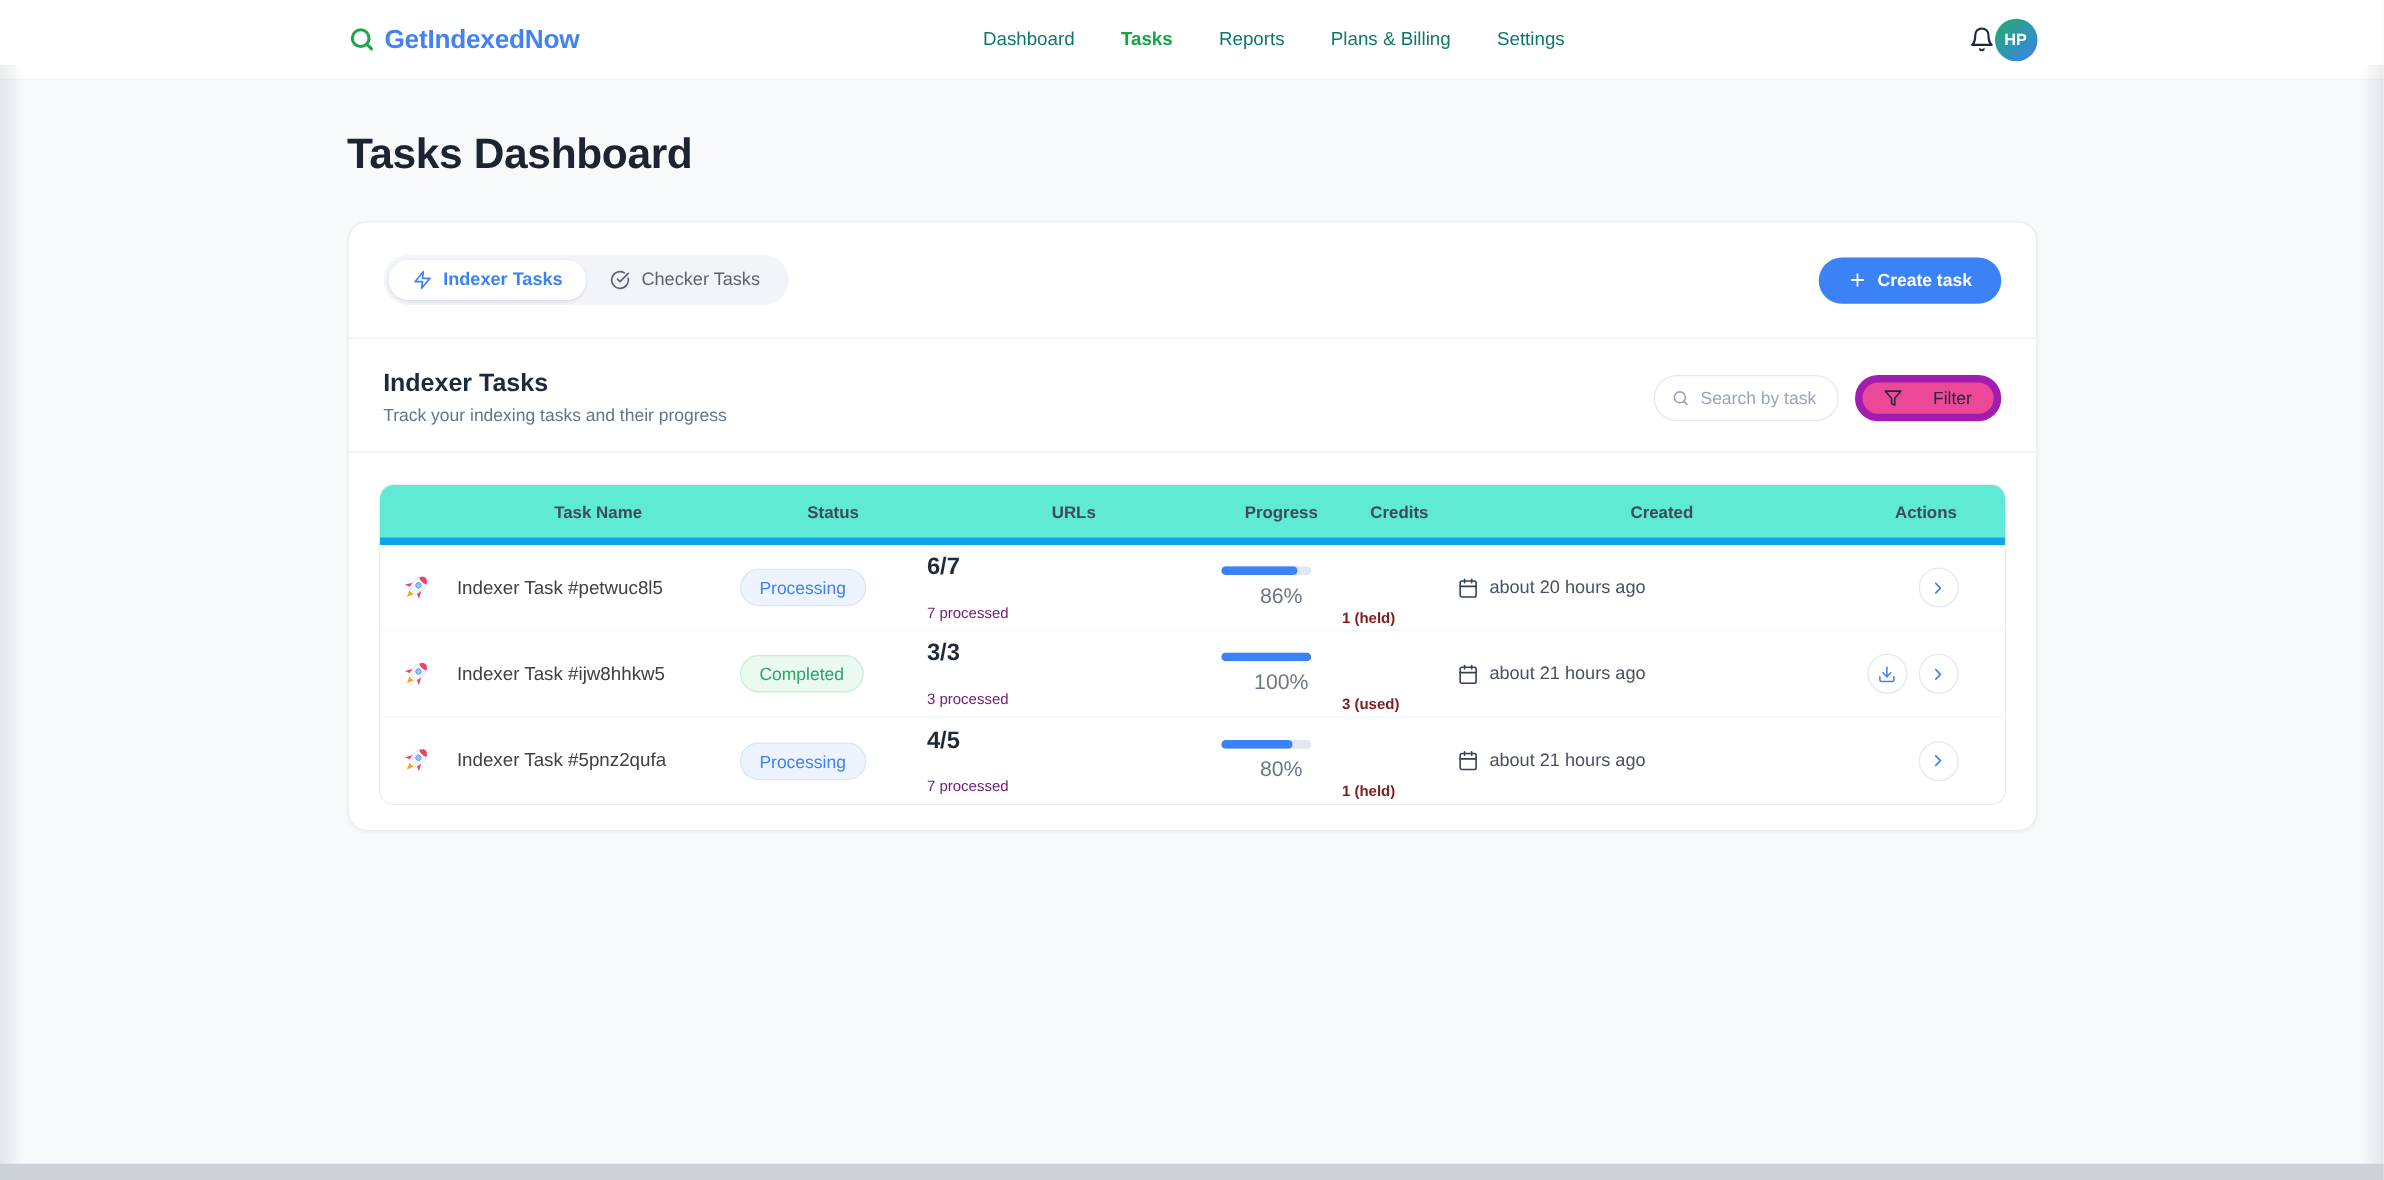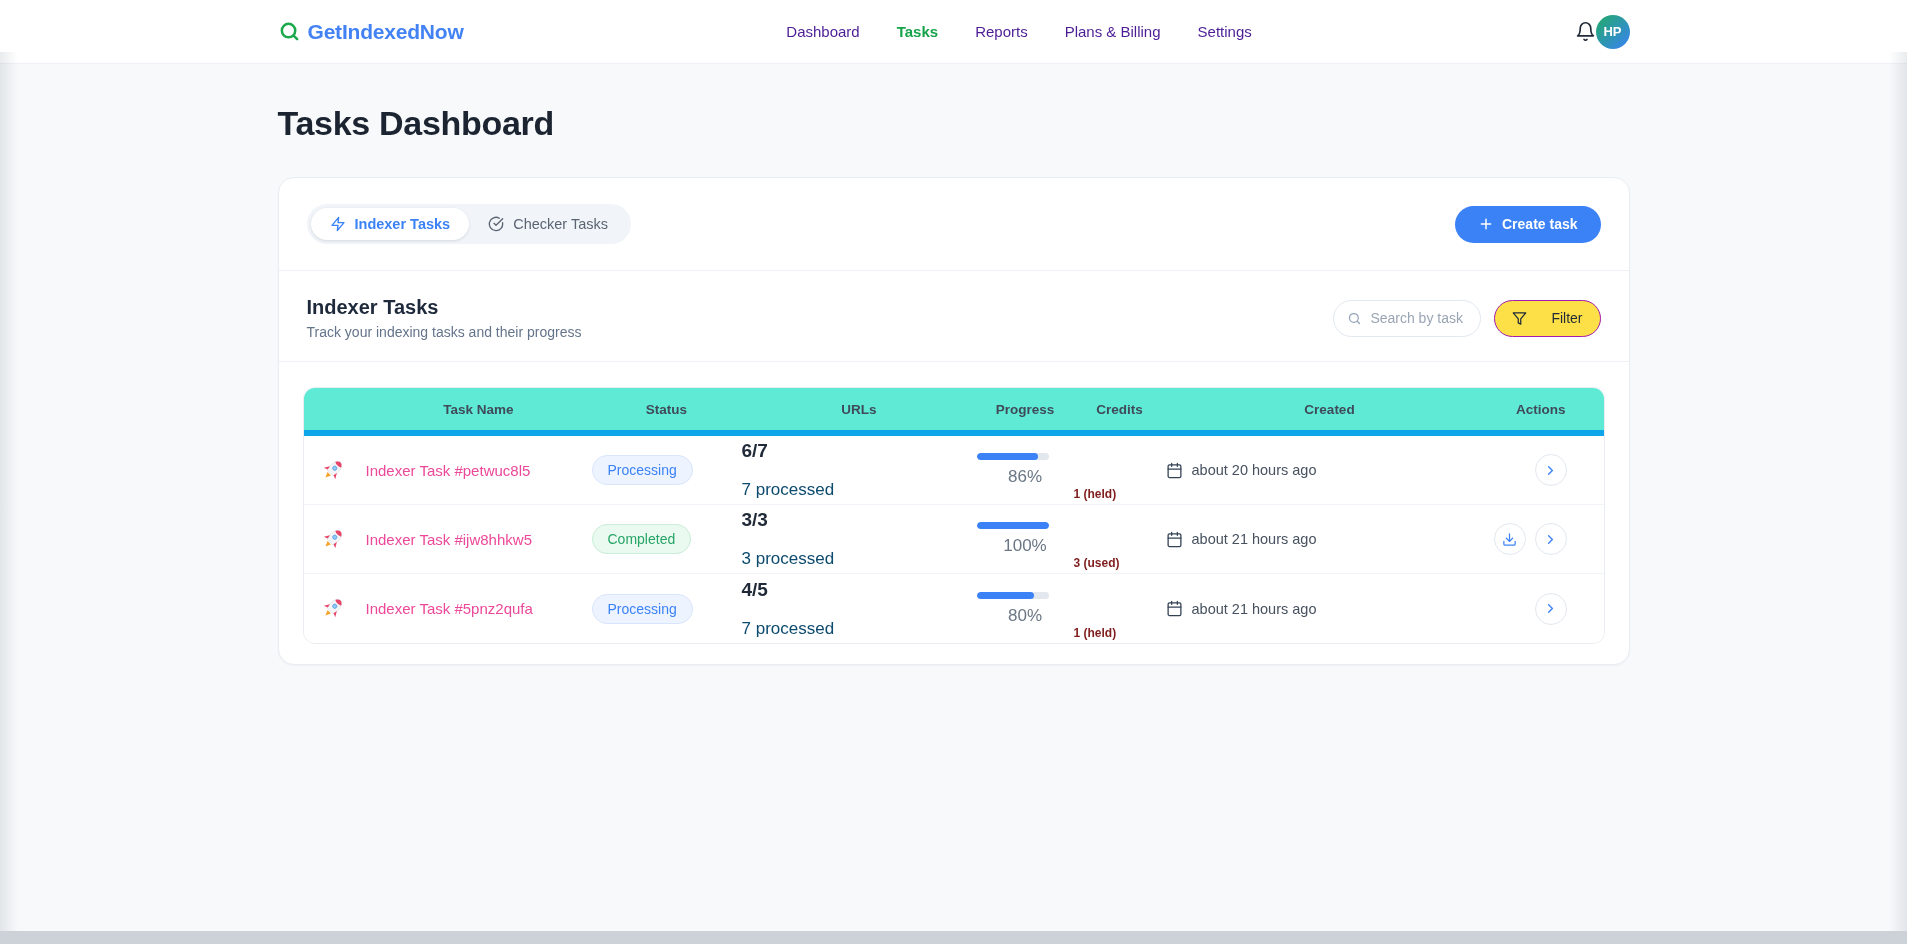--- a/index.html
+++ b/index.html
@@ -14,21 +14,21 @@
   body::before{ left:0; background:linear-gradient(to right, rgba(100,110,125,.14), rgba(100,110,125,0)); }
   body::after{ right:0; background:linear-gradient(to left, rgba(100,110,125,.14), rgba(100,110,125,0)); }
 
   
   .header { background:#ffffff; height:64px; border-bottom:1px solid #eef1f5; }
   .header-inner { width:1352px; height:100%; margin:0 auto; display:flex; align-items:center; }
   .logo { display:flex; align-items:center; gap:7px; cursor:pointer; }
   .logo svg { width:23px; height:23px; color:#1ba94c; }
   .logo-text { font-size:21px; font-weight:700; color:#4382f4; letter-spacing:-.2px; }
   .nav { display:flex; align-items:center; gap:37px; margin-left:auto; }
-  .nav-item { font-size:15px; color:#4c1d95; cursor:pointer; }
+  .nav-item { font-size:15px; color:#0f766e; cursor:pointer; }
   .nav-item.active { color:#16a34a; font-weight:700; }
   .header-right { display:flex; align-items:center; margin-left:auto; }
   .bell-btn { background:none; border:none; cursor:pointer; display:flex; }
   .bell-btn svg { width:21px; height:21px; color:#1f2937; }
   .avatar { width:34px; height:34px; border-radius:50%; display:flex; align-items:center; justify-content:center;
     background:linear-gradient(135deg,#21ab67 0%,#3b82f6 100%); color:#fff; font-size:13px; font-weight:700; cursor:pointer; }
 
   
   .main { width:1352px; margin:0 auto; padding-top:40px; }
   .page-title { font-size:34px; font-weight:700; color:#1b2430; letter-spacing:-.3px; }
@@ -51,46 +51,46 @@
   
   .section-header { display:flex; align-items:center; justify-content:space-between; padding:25px 28px 21px; border-bottom:1px solid #eef1f5; }
   .section-title { font-size:20px; font-weight:700; color:#1e293b; }
   .section-subtitle { margin-top:5px; font-size:14px; color:#64748b; }
   .section-tools { display:flex; align-items:center; gap:13px; }
   .search-box { display:flex; align-items:center; gap:8px; width:148px; height:37px; padding:0 13px;
     border:1px solid #e2e8f0; border-radius:9999px; background:#fff; }
   .search-box svg { width:15px; height:15px; color:#94a3b8; flex:none; }
   .search-box input { border:none; outline:none; width:100%; font-family:inherit; font-size:14px; color:#334155; background:transparent; }
   .search-box input::placeholder { color:#9aa5b4; }
-  .filter-btn { display:flex; align-items:center; gap:24px; height:37px; padding:0 17px; border:1px solid #a21caf;
-    border-radius:9999px; background:#fde047; font-family:inherit; font-size:14px; font-weight:500; color:#1f2937; cursor:pointer; }
+  .filter-btn { display:flex; align-items:center; gap:24px; height:37px; padding:0 17px; border:6px solid #a21caf;
+    border-radius:9999px; background:#ec4899; font-family:inherit; font-size:14px; font-weight:500; color:#1f2937; cursor:pointer; }
   .filter-btn svg { width:15px; height:15px; color:#1f2937; }
 
   
   .table-wrap { padding:25px 24px 20px; }
   .table { border:1px solid #e9edf2; border-radius:12px; overflow:hidden; }
   .thead, .trow { display:grid; grid-template-columns:288px 150px 235px 97px 92px 328px 1fr; align-items:center; }
   .thead { background:#5eead4; height:48px; border-bottom:6px solid #0ea5e9;text-align:center; }
   .th { font-size:13.5px; font-weight:700; color:#3f4a5a; }
   .th.col-0 { padding-left:62px; }
   .th.col-6 { justify-self:end; padding-right:38px; }
   .trow { height:69px; border-bottom:1px solid #f1f4f8; background:#fff; }
   .trow:last-child { border-bottom:none; }
 
   .c-name { display:flex; align-items:center; padding-left:15px; }
   .rocket { width:27px; height:27px; flex:none; margin-right:20px; display:flex; }
   .rocket svg { width:100%; height:100%; }
-  .task-name { font-size:15px; font-weight:500; color:#ec4899;text-align:right; }
+  .task-name { font-size:15px; font-weight:500; color:#404040;text-align:right; }
 
   .badge { display:inline-block; font-size:14px; padding:6px 15px; border-radius:9999px; border:1px solid transparent; }
   .badge.processing { color:#3b82f6; background:#eef4ff; border-color:#d9e5fd; }
   .badge.completed { color:#27a567; background:#eafaf0; border-color:#c9edd6; }
 
   .urls-frac { font-size:19px; font-weight:700; color:#1f2937; }
-  .urls-sub { margin-top:18px; font-size:17px; color:#0c4a6e; }
+  .urls-sub { margin-top:18px; font-size:12px; color:#701a75; }
 
   .bar { width:72px; height:7px; border-radius:9999px; background:#e3e8ef; overflow:hidden; }
   .bar-fill { height:100%; border-radius:9999px; background:#3b82f6; }
   .pct { margin-top:7px; font-size:17px; color:#6b7685;text-align:center; }
 
   .c-credits { font-size:12px; font-weight:700; color:#7f1d1d;margin-top:48px; }
 
   .c-created { display:flex; align-items:center; gap:9px; font-size:14.5px; color:#47515f; }
   .c-created svg { width:17px; height:17px; color:#334155; flex:none; }
 

